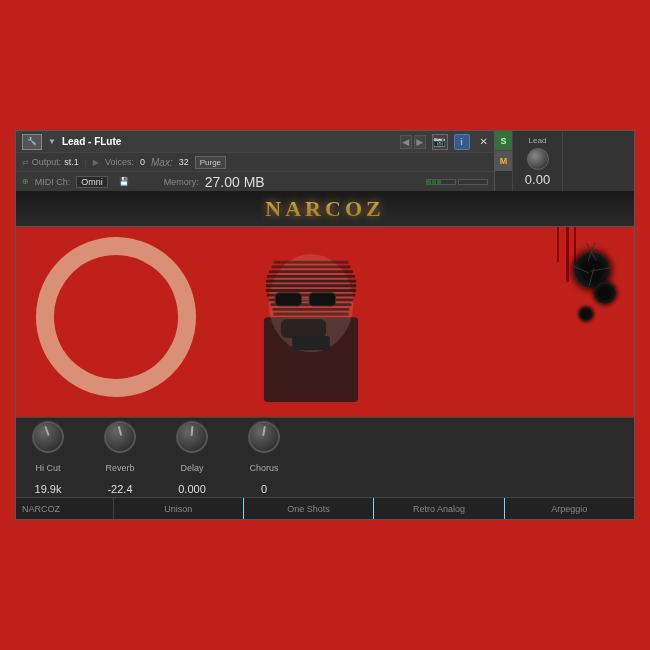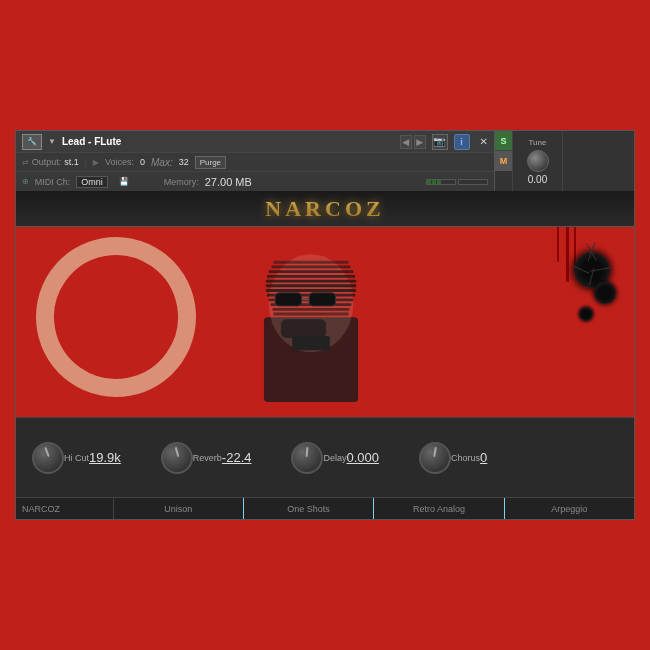--- a/index.html
+++ b/index.html
@@ -146,21 +146,21 @@
     }
     .tune-knob-area {
       width: 22px;
       height: 22px;
       border-radius: 50%;
       background: radial-gradient(circle at 35% 35%, #888, #222);
       border: 1px solid #666;
       position: relative;
     }
     .tune-val {
-      font-size: 10px;
+      font-size: 13px;
       color: #ddd;
       margin-top: 2px;
     }
     .aux-col {
       flex: 1;
       display: flex;
       flex-direction: column;
       align-items: center;
       justify-content: center;
       padding: 2px;
@@ -239,23 +239,23 @@
       background: #2a2a2a;
       display: flex;
       align-items: center;
       padding: 8px 16px;
       gap: 40px;
       border-top: 1px solid #444;
     }
 
     .knob-control {
       display: flex;
-      flex-direction: row;
-      align-items: center;
-      gap: 0;
+      flex-direction: column;
+      align-items: center;
+      gap: 10px;
     }
     .knob {
       width: 32px;
       height: 32px;
       border-radius: 50%;
       background: radial-gradient(circle at 35% 30%, #666, #222);
       border: 2px solid #555;
       position: relative;
       cursor: pointer;
     }
@@ -274,24 +274,23 @@
     .knob-reverb::after { transform: translateX(-50%) rotate(-15deg); top: 3px; }
     .knob-delay::after { transform: translateX(-50%) rotate(5deg); top: 3px; }
     .knob-chorus::after { transform: translateX(-50%) rotate(10deg); top: 3px; }
 
     .knob-label {
       font-size: 9px;
       color: #aaa;
       text-align: center;
     }
     .knob-value {
-      font-size: 13px;
+      font-size: 11px;
       color: #ddd;
       text-align: left;
-      text-decoration: underline;
     }
 
     
     .bottom-nav {
       height: 22px;
       background: #222;
       display: flex;
       align-items: center;
       border-top: 1px solid #444;
     }
@@ -429,42 +428,42 @@
         <span class="info-value" style="font-size:9px; color:#ddd;">32</span>
         <button class="purge-btn">Purge</button>
       </div>
 
       <div class="header-row3">
         <span style="font-size:8px; color:#668866;">⊕</span>
         <span class="info-label" style="font-size:9px; color:#888;">MIDI Ch:</span>
         <span class="info-value" style="font-size:9px; color:#ddd; background:#2a2a2a; padding:0 4px; border:1px solid #555;">Omni</span>
         <span style="font-size:8px; color:#666; margin-left:6px;">💾</span>
         <span class="info-label" style="font-size:9px; color:#888;padding-left:28px;">Memory:</span>
-        <span class="info-value" style="font-size:11px; color:#ddd;">27.00 MB</span>
+        <span class="info-value" style="font-size:14px; color:#ddd;">27.00 MB</span>
 
         <div style="display:flex; align-items:center; gap:2px; margin-left:auto;">
           <div style="width:30px; height:6px; background:#333; border:1px solid #555; display:flex; gap:1px; overflow:hidden;">
             <div style="width:4px; height:100%; background:#2a6a2a;"></div>
             <div style="width:4px; height:100%; background:#2a6a2a;"></div>
             <div style="width:4px; height:100%; background:#336633;"></div>
           </div>
           <div style="width:30px; height:6px; background:#333; border:1px solid #555;"></div>
         </div>
       </div>
     </div>
 
     <div class="header-right">
 
       <div class="sm-col">
         <div class="s-button">S</div>
         <div class="m-button">M</div>
       </div>
 
       <div class="tune-col">
-        <span class="tune-title">Tune</span>
+        <span class="tune-title">Lead</span>
         <div class="tune-knob-area"></div>
         <span class="tune-val">0.00</span>
       </div>
 
     </div>
   </div>
 
   <div class="narcoz-banner">
     <span class="narcoz-text">NARCOZ</span>
   </div>

